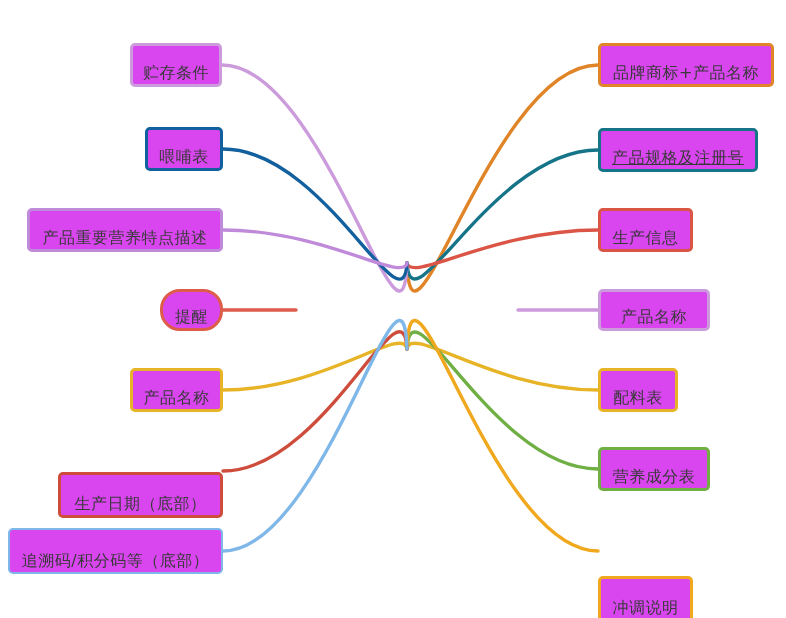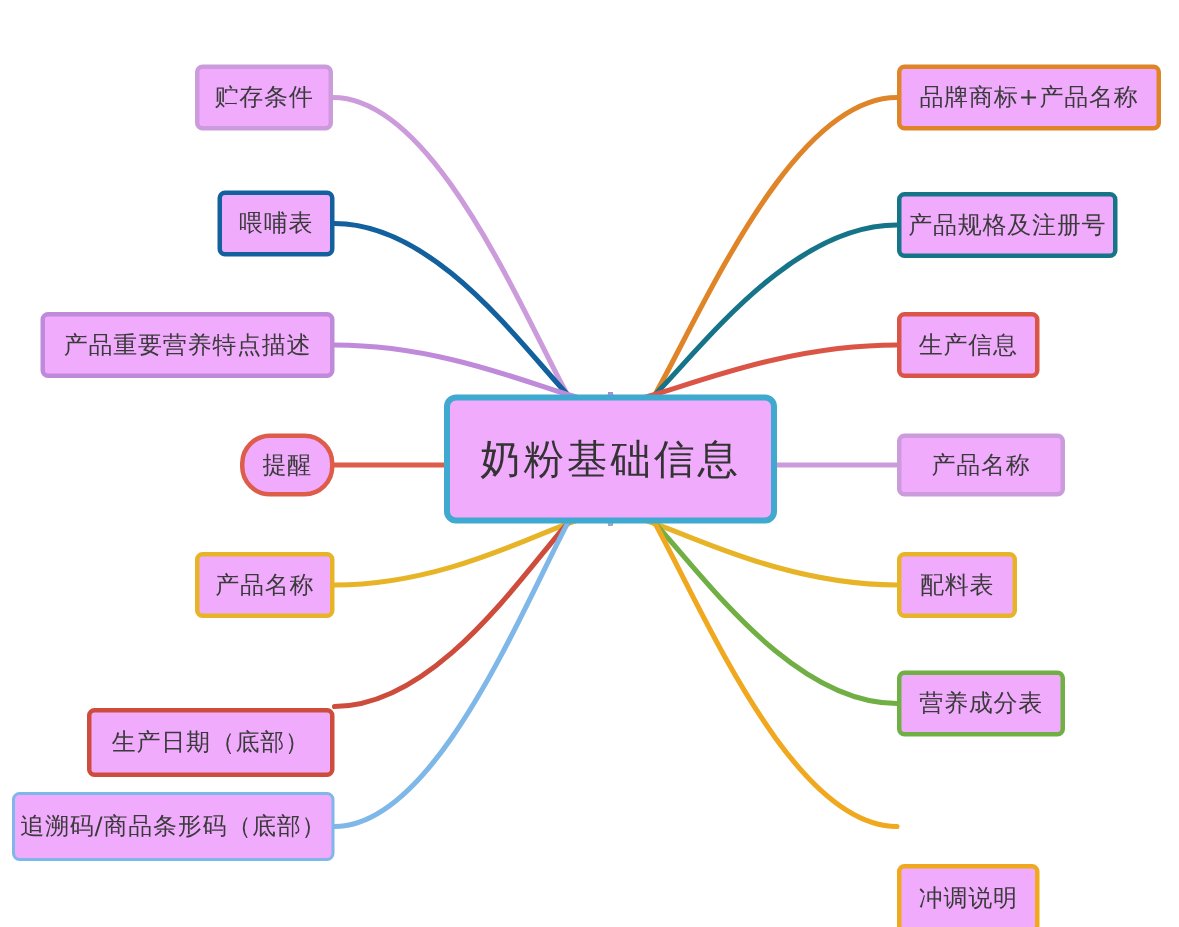--- a/index.html
+++ b/index.html
@@ -21,25 +21,25 @@
     position: absolute;
     left: 0;
     top: 0;
     width: 786px;
     height: 618px;
     pointer-events: none;
   }
   .node {
     position: absolute;
     box-sizing: border-box;
-    background: #f0abfc;
+    background: #d946ef;
     border-style: solid;
     border-radius: 6px;
     display: flex;
-    align-items: center;
+    align-items: flex-end;
     justify-content: center;
     color: #3a3a3a;
     white-space: nowrap;
     letter-spacing: 0.5px;
   }
   .node.leaf {
     border-width: 2px;
     font-size: 16px;
     border-radius: 5px;
   }
@@ -73,21 +73,21 @@
       <path d="M 223 310 L 296 310" stroke="#DD5C4A" stroke-width="3.4" fill="none" stroke-linecap="round"></path>
       <path d="M 223 390 C 324.2 390, 403 323.58, 407 349" stroke="#E8B427" stroke-width="3.4" fill="none" stroke-linecap="round"></path>
       <path d="M 223 471 C 324.2 471, 403 273.36, 407 349" stroke="#CE4C3C" stroke-width="3.4" fill="none" stroke-linecap="round"></path>
       <path d="M 223 551 C 324.2 551, 403 223.76, 407 349" stroke="#7FB8E8" stroke-width="3.4" fill="none" stroke-linecap="round"></path>
     </svg>
 
   <div id="nodes">
       <div class="node leaf thick" style="left: 598px; top: 43px; width: 176px; height: 44px; border-color: rgb(224, 132, 40);">
         <span>品牌商标+产品名称</span>
       </div>
-      <div class="node leaf thick" style="left: 598px; top: 128px; width: 147px; height: 44px; border-color: rgb(22, 116, 137);">
+      <div class="node leaf thick" style="left: 598px; top: 128px; width: 160px; height: 44px; border-color: rgb(22, 116, 137); text-decoration: underline;">
         <span>产品规格及注册号</span>
       </div>
       <div class="node leaf thick" style="left: 598px; top: 208px; width: 95px; height: 44px; border-color: rgb(219, 85, 71);">
         <span>生产信息</span>
       </div>
       <div class="node leaf thick" style="left: 598px; top: 289px; width: 112px; height: 42px; border-color: rgb(204, 155, 220);">
         <span>产品名称</span>
       </div>
       <div class="node leaf thick" style="left: 598px; top: 368px; width: 80px; height: 44px; border-color: rgb(232, 180, 39);">
         <span>配料表</span>
@@ -110,21 +110,18 @@
       <div class="node leaf thick" style="left: 160px; top: 289px; width: 63px; height: 42px; border-color: rgb(221, 92, 74); border-radius: 20px;">
         <span>提醒</span>
       </div>
       <div class="node leaf thick" style="left: 130px; top: 368px; width: 93px; height: 44px; border-color: rgb(232, 180, 39);">
         <span>产品名称</span>
       </div>
       <div class="node leaf thick" style="left: 58px; top: 472px; width: 165px; height: 46px; border-color: rgb(206, 76, 60);">
         <span>生产日期（底部）</span>
       </div>
       <div class="node leaf" style="left: 8px; top: 528px; width: 215px; height: 46px; border-color: rgb(127, 184, 232);">
-        <span>追溯码/商品条形码（底部）</span>
+        <span>追溯码/积分码等（底部）</span>
       </div>
     </div>
 
-  <div class="node central" id="central-node" style="left: 296px; top: 263px; width: 222px; height: 86px; border-color: rgb(63, 169, 208);">
-    <span>奶粉基础信息</span>
-  </div>
 
 </div>
 
 </body></html>

